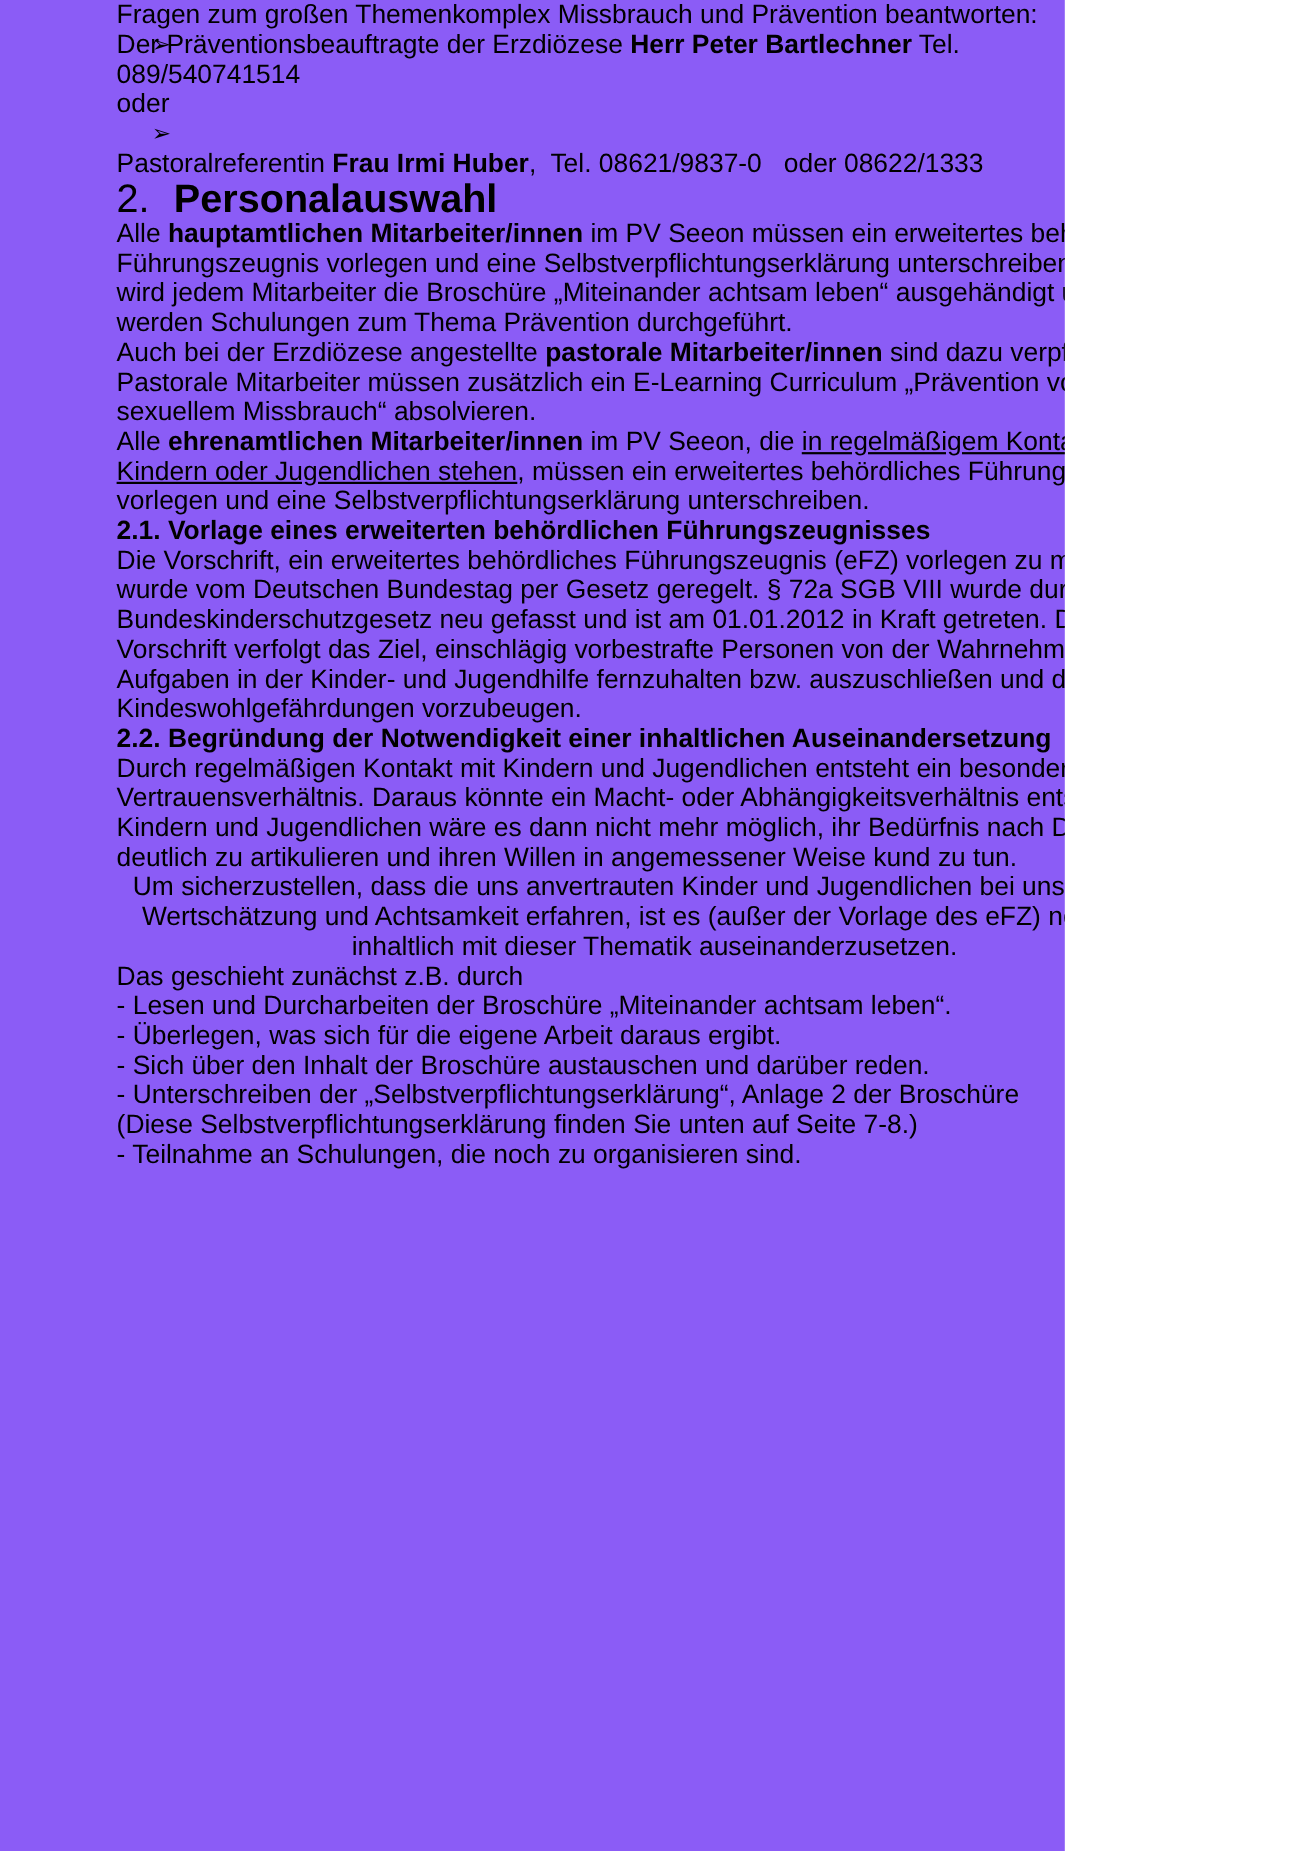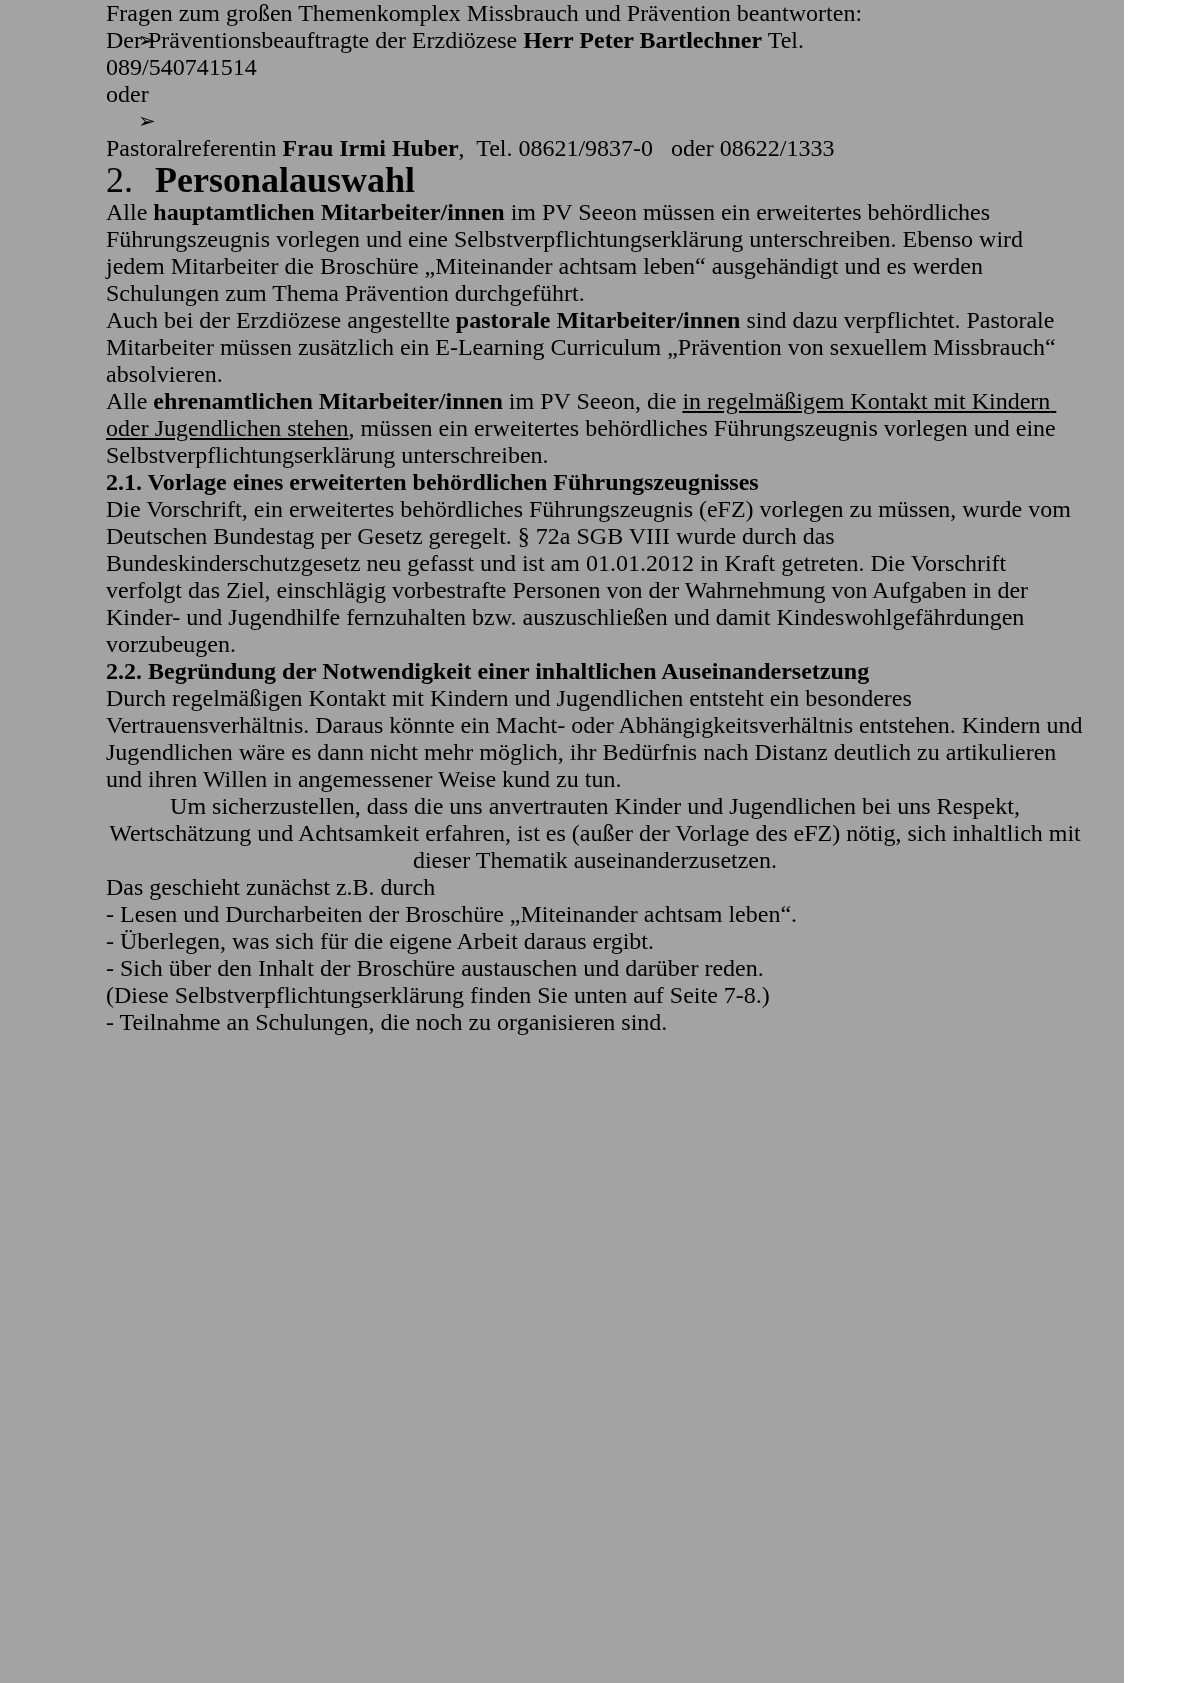--- a/index.html
+++ b/index.html
@@ -3,25 +3,25 @@
 <meta charset="utf-8">
 <title>Dokument</title>
 <style>
   html, body {
     margin: 0;
     padding: 0;
     background: #ffffff;
   }
   .page {
     position: relative;
-    width: 1124px;
+    width: 968px;
     height: 1683px;
-    background: #a3a3a3;
+    background: #8b5cf6;
     color: #000000;
-    font-family: Liberation Serif, serif;
+    font-family: Liberation Sans, sans-serif;
     font-size: 24px;
     line-height: 27px;
     overflow: hidden;
   }
   .content {
     position: absolute;
     left: 106px;
     top: 0;
     width: 978px;
   }
@@ -117,18 +117,19 @@
 
     <p class="para-sicher">
       <span class="seg">Um sicherzustellen, dass die uns anvertrauten Kinder und Jugendlichen bei uns Respekt, Wertschätzung und Achtsamkeit erfahren, ist es (außer der Vorlage des eFZ) nötig, sich inhaltlich mit dieser Thematik auseinanderzusetzen.</span>
     </p>
 
     <div class="measures">
       <div class="measure-line">Das geschieht zunächst z.B. durch</div>
       <div class="measure-line">- Lesen und Durcharbeiten der Broschüre „Miteinander achtsam leben“.</div>
       <div class="measure-line">- Überlegen, was sich für die eigene Arbeit daraus ergibt.</div>
       <div class="measure-line">- Sich über den Inhalt der Broschüre austauschen und darüber reden.</div>
+      <div class="measure-line">- Unterschreiben der „Selbstverpflichtungserklärung“, Anlage 2 der Broschüre</div>
       <div class="measure-line measure-note">(Diese Selbstverpflichtungserklärung finden Sie unten auf Seite 7-8.)</div>
       <div class="measure-line">- Teilnahme an Schulungen, die noch zu organisieren sind.</div>
     </div>
 
   </div>
 </div>
 
 </body></html>

